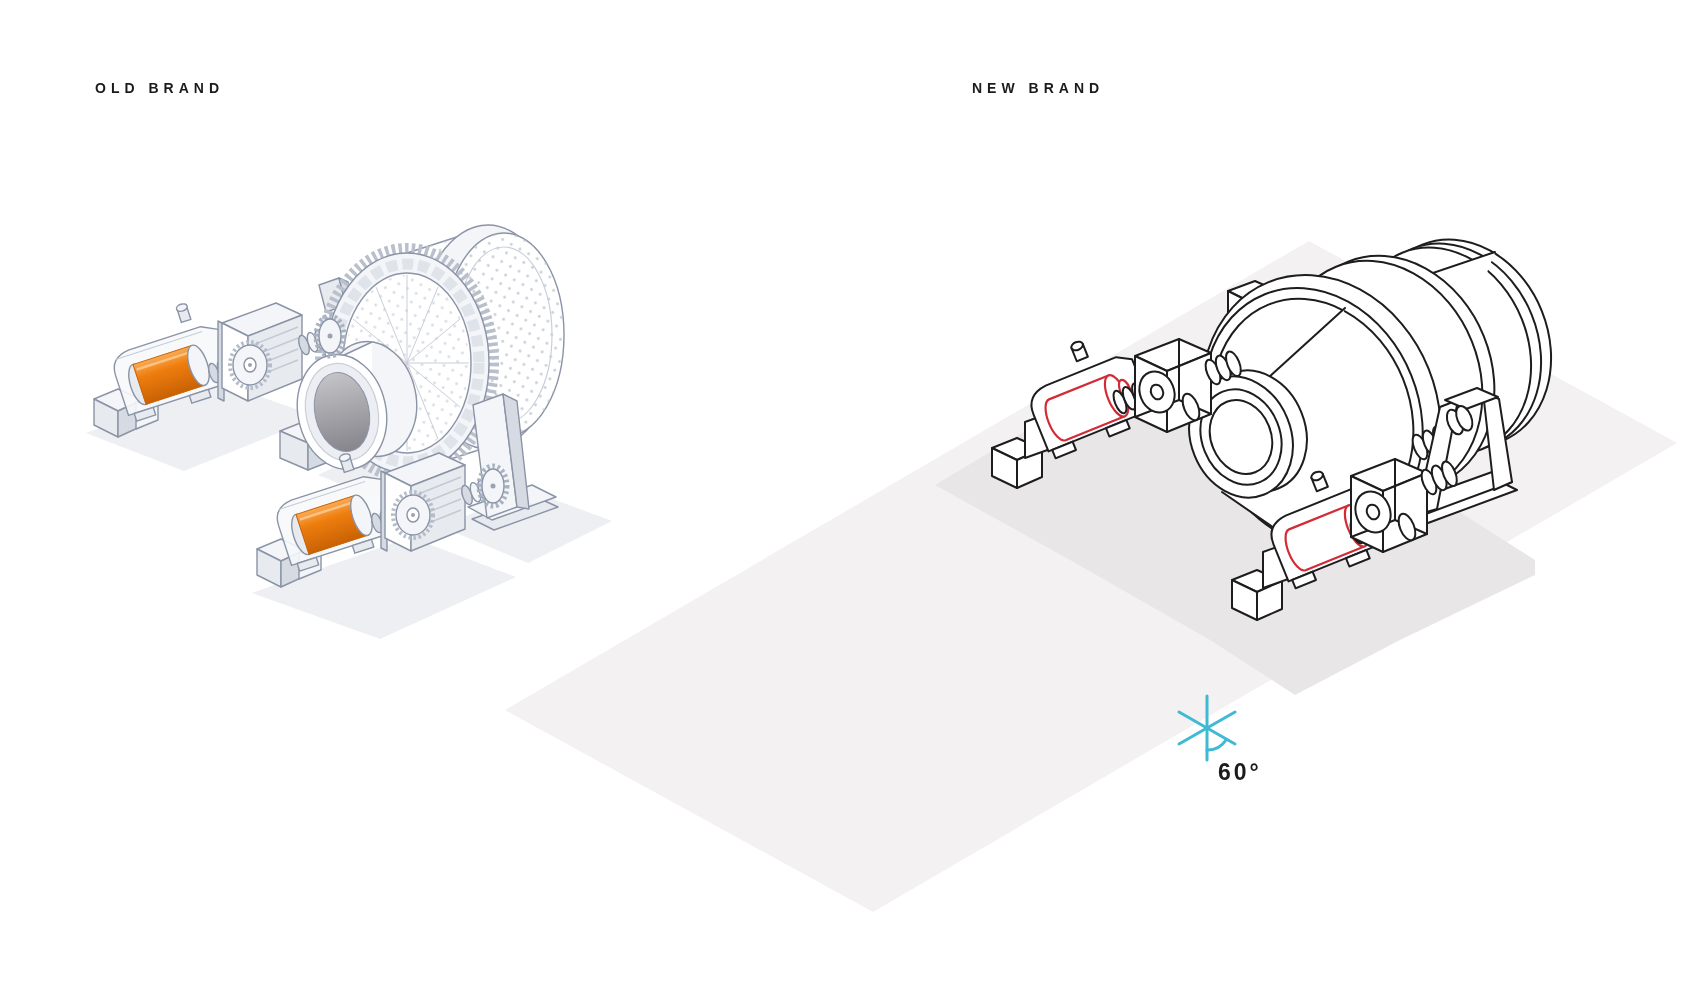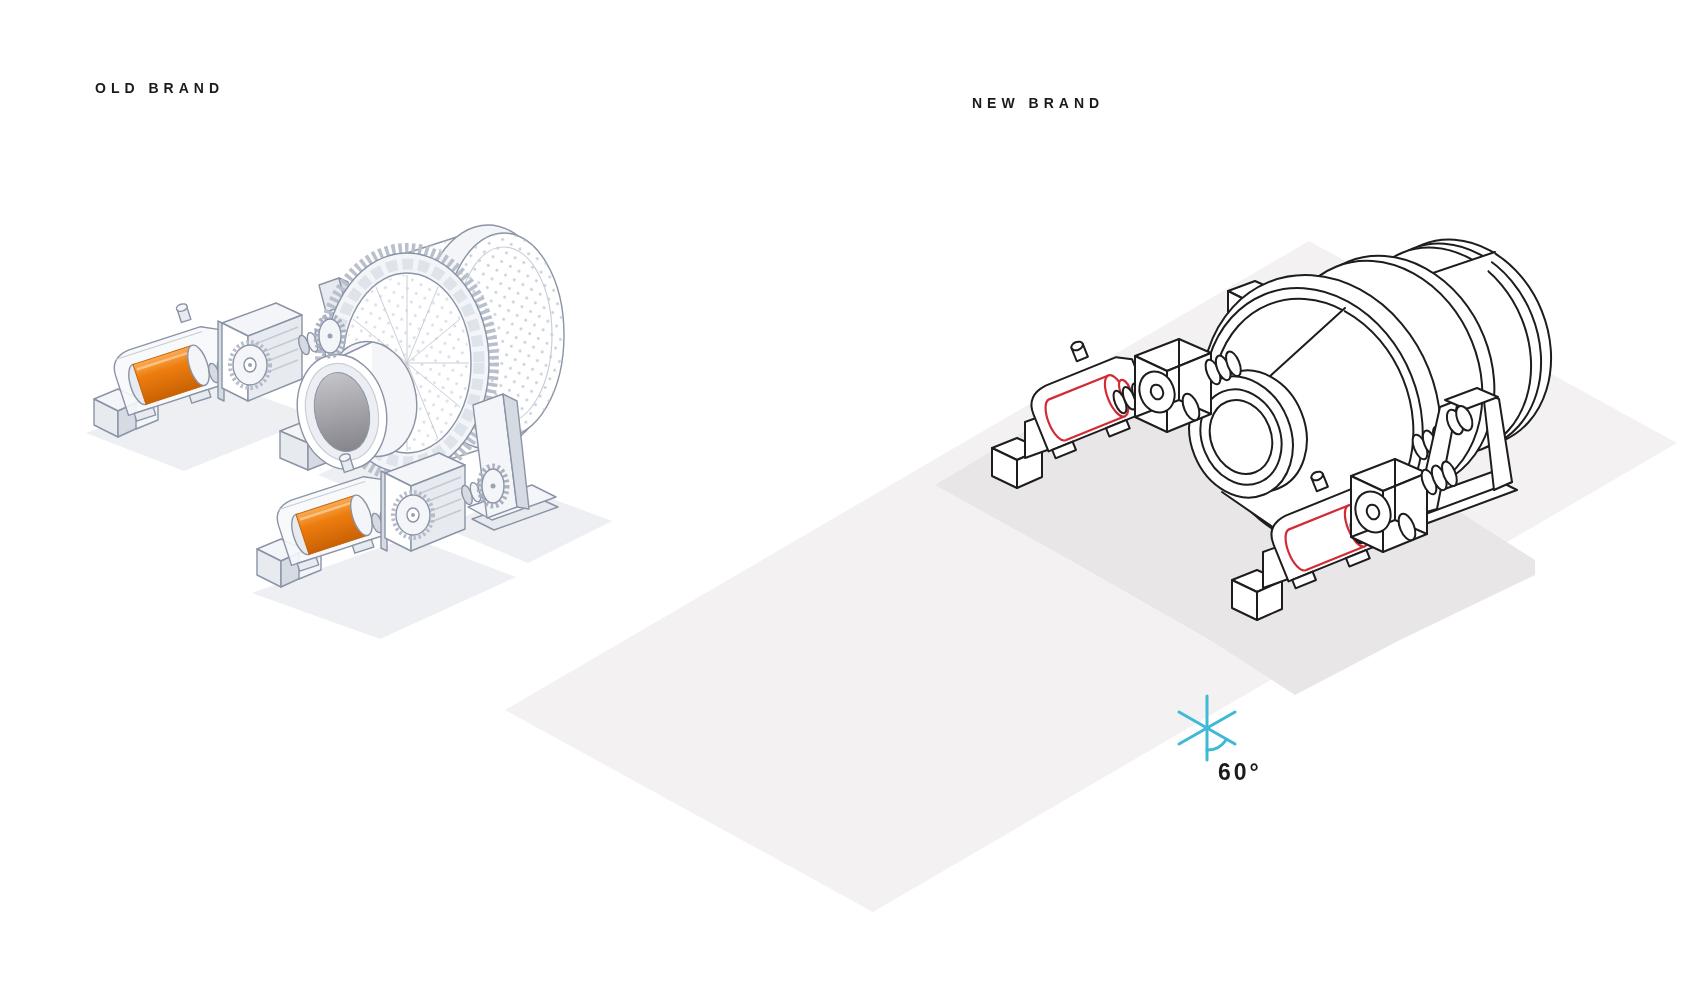--- a/index.html
+++ b/index.html
@@ -1,21 +1,21 @@
 <!DOCTYPE html>
 <html style="--label: #1b1b1b; --ink: #1d1d1f; --blueprint: #8a94a6; --orange: #ee7d0e; --orange_dark: #c96204; --orange_light: #f9ab55; --red: #d22b35; --cyan: #3fb9d4; --plane: #f4f1f2; --plane_shadow: #e9e6e8; --soft_shadow: #edeff2;"><head>
 <meta charset="utf-8">
 <style>
   html,body{margin:0;padding:0;background:#ffffff;}
   .canvas{position:relative;width:1700px;height:992px;background:#fff;overflow:hidden;
           font-family:"Liberation Sans",sans-serif;}
   .brand-title{position:absolute;font-weight:800;font-size:14px;letter-spacing:5px;
                color:var(--label);white-space:nowrap;}
   #old-title{left:95px;top:80px;}
-  #new-title{left:972px;top:80px;margin-top:15px;}
+  #new-title{left:972px;top:80px;}
   svg{position:absolute;}
   
   .bp{stroke:var(--blueprint);stroke-width:1.4;stroke-linejoin:round;}
   .f-w{fill:#ffffff}.f-l{fill:#f3f5f9}.f-m{fill:#e7ebf0}.f-d{fill:#d6dbe3}.f-n{fill:none}
   .soft{fill:var(--soft_shadow);}
   .spoke{stroke:#c9ced8;stroke-width:1;}
   
   .ink{stroke:var(--ink);stroke-width:2;stroke-linejoin:round;stroke-linecap:round;fill:#ffffff;}
   .ink-n{stroke:var(--ink);stroke-width:2;stroke-linejoin:round;stroke-linecap:round;fill:none;}
   .redline{stroke:var(--red);stroke-width:2.2;stroke-linejoin:round;fill:#ffffff;}

